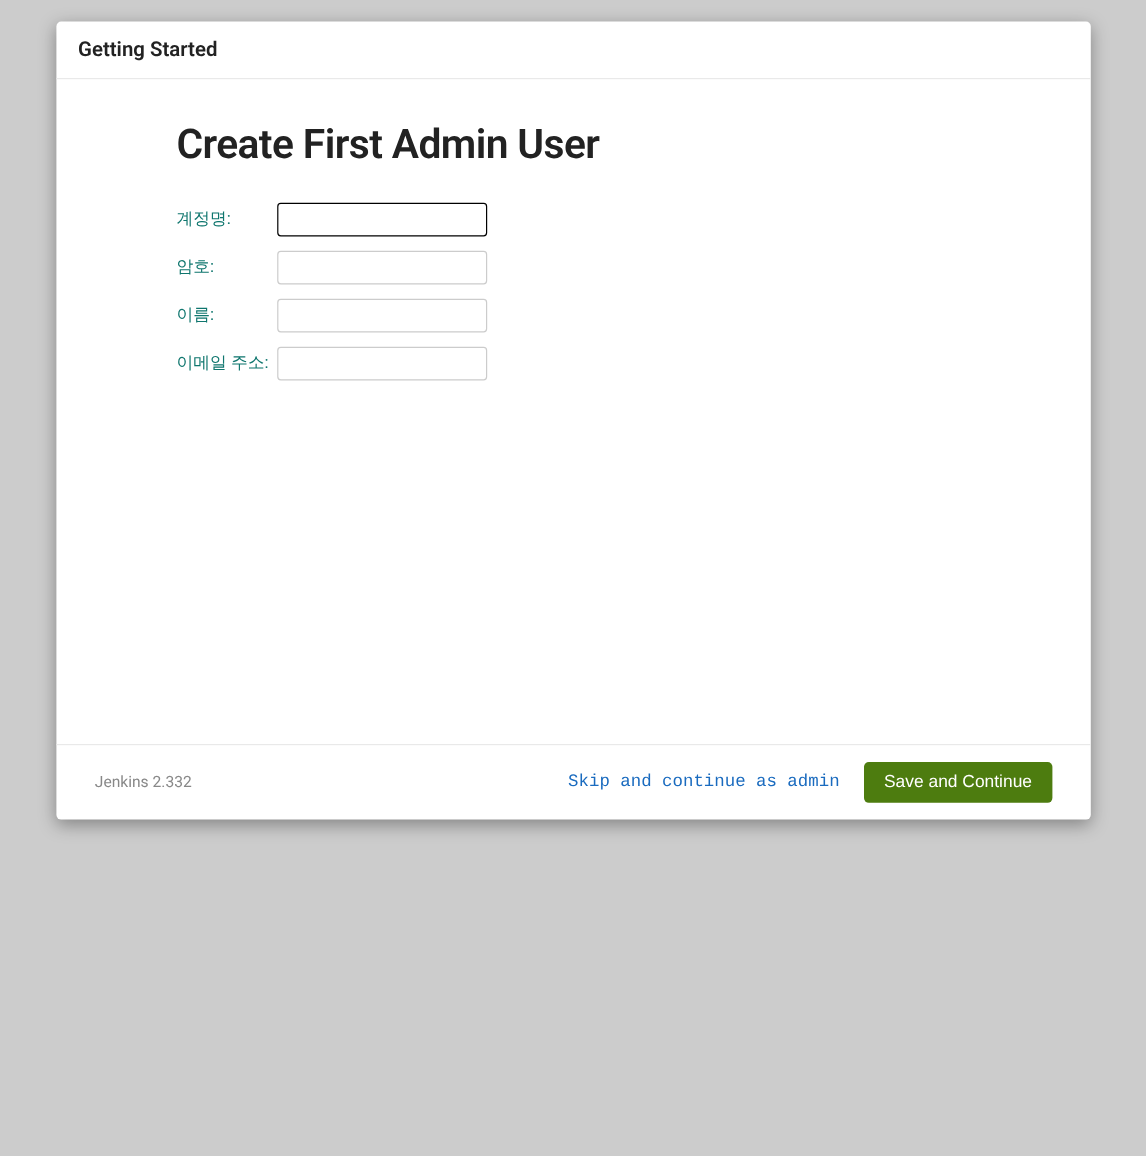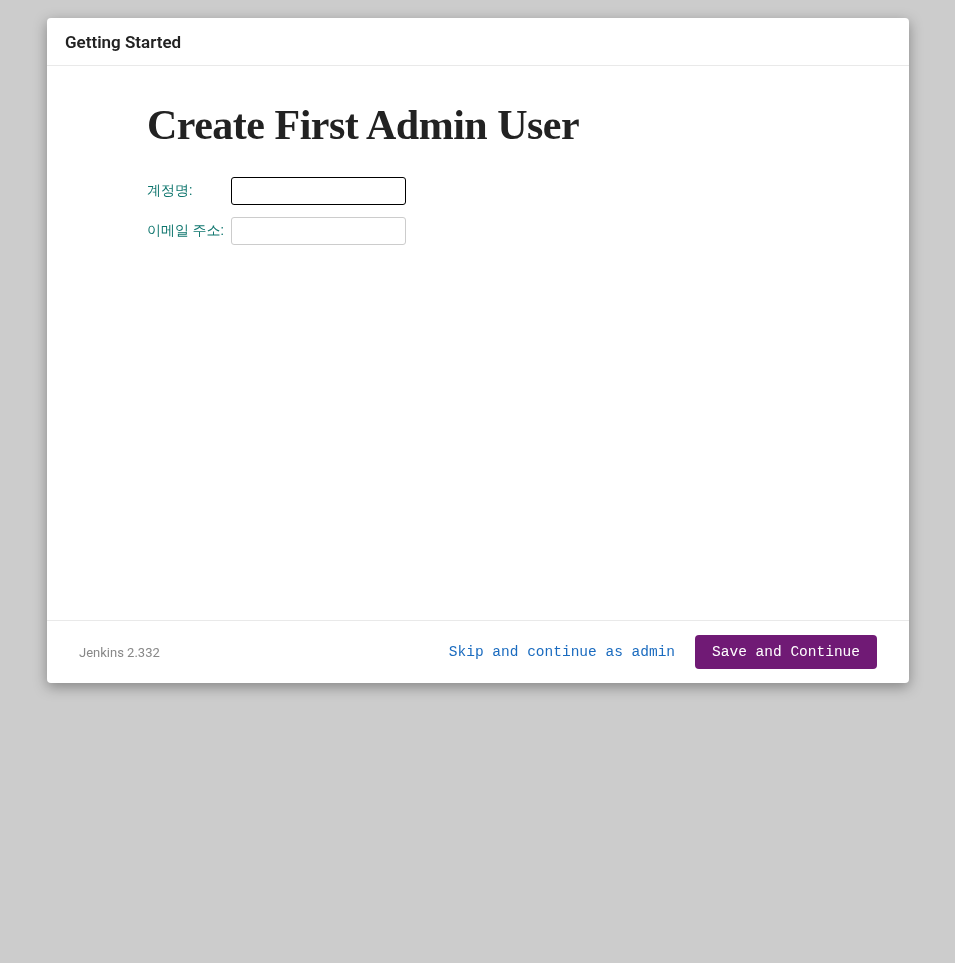--- a/index.html
+++ b/index.html
@@ -36,26 +36,25 @@
     }
     .modal-body {
       flex: 1;
       padding: 35px 0 0 0;
       overflow: auto;
     }
     .content {
       margin-left: 100px;
     }
     .page-title {
-      font-size: 42px;
+      font-size: 34px;
       font-weight: 600;
       color: #222;
       margin-bottom: 16px;
       letter-spacing: -0.5px;
-      font-family: Liberation Serif, serif;
     }
     .form-table {
       border-collapse: separate;
       border-spacing: 0 12px;
     }
     .form-table td.label-cell {
       text-align: left;
       font-size: 14px;
       color: #0f766e;
       padding-right: 6px;
@@ -94,28 +93,28 @@
     }
     .link-btn {
       background: none;
       border: none;
       color: #1a6bbf;
       font-size: 14.5px;
       cursor: pointer;
       font-family: Liberation Mono, monospace;
     }
     .primary-btn {
-      background: #701a75;
+      background: #4d7c0f;
       color: #ffffff;
       border: none;
       border-radius: 4px;
       padding: 9px 17px;
       font-size: 14.5px;
       cursor: pointer;
-      font-family: Liberation Mono, monospace;
+      font-family: Liberation Sans, sans-serif;
     }
   </style>
 </head>
 <body>
 
 <div class="modal">
 
   <div class="modal-header">
     <span>Getting Started</span>
   </div>
@@ -126,20 +125,32 @@
 
       <table class="form-table">
         <tbody>
             <tr>
           <td class="label-cell"><span>계정명:</span></td>
           <td class="input-cell">
             <input type="text" class="form-input focused" value="" style="">
           </td>
         </tr>
         <tr>
+          <td class="label-cell"><span>암호:</span></td>
+          <td class="input-cell">
+            <input type="password" class="form-input" value="" style="">
+          </td>
+        </tr>
+        <tr>
+          <td class="label-cell"><span>이름:</span></td>
+          <td class="input-cell">
+            <input type="text" class="form-input" value="" style="">
+          </td>
+        </tr>
+        <tr>
           <td class="label-cell"><span>이메일 주소:</span></td>
           <td class="input-cell">
             <input type="text" class="form-input" value="" style="">
           </td>
         </tr>
       </tbody>
         </table>
     </div>
   </div>
 

